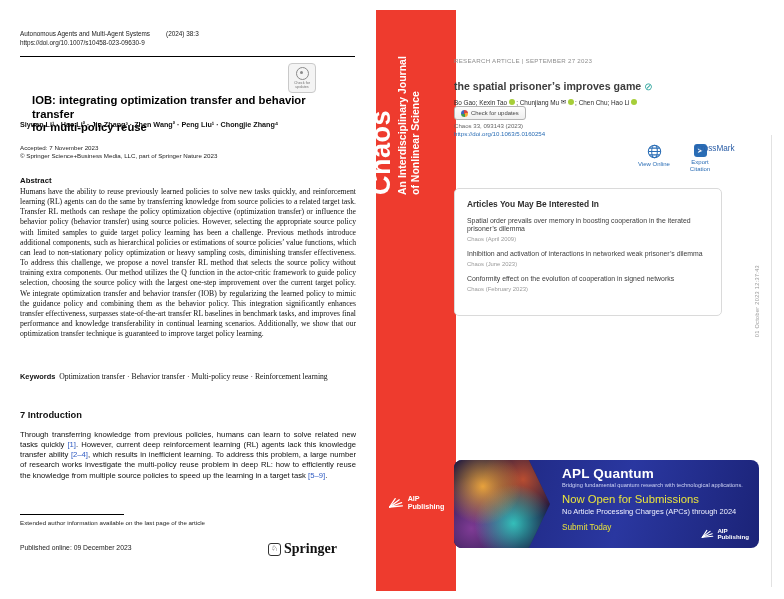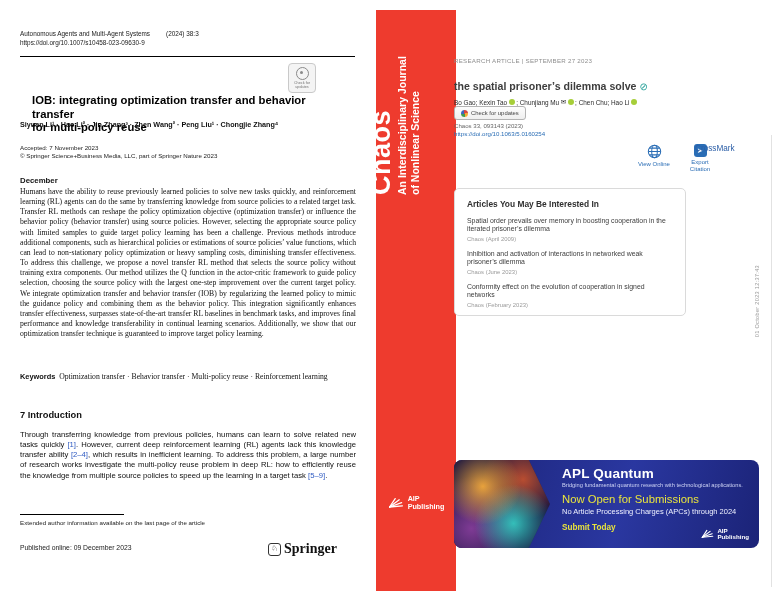--- a/index.html
+++ b/index.html
@@ -60,42 +60,42 @@
   .crossref-icon{width:7px;height:7px;border-radius:50%;
     background:conic-gradient(#d64541 0 25%,#f7a934 25% 50%,#3f9b4f 50% 75%,#3a66c4 75% 100%);}
   .rp-citation{position:absolute;left:2px;top:92px;font-size:6.1px;color:#666;}
   .rp-doi{position:absolute;left:2px;top:100px;font-size:6.1px;color:#2a6db5;text-decoration:none;}
   .rp-actions{position:absolute;left:184px;top:114px;display:flex;gap:10px;}
   .action-item{width:36px;display:flex;flex-direction:column;align-items:center;gap:2px;
     font-size:6px;line-height:7px;color:#2a6db5;text-align:center;cursor:pointer;}
   .export-box{width:13px;height:13px;border-radius:3px;background:#2a6db5;color:#fff;font-size:7px;
     display:flex;align-items:center;justify-content:center;}
   .crossmark{position:absolute;left:243px;top:114px;font-size:8.2px;color:#2b5ea7;font-weight:500;cursor:pointer;}
-  .rp-related{position:absolute;left:2px;top:158px;width:232px;height:128px;box-sizing:border-box;
+  .rp-related{position:absolute;left:2px;top:158px;width:268px;height:128px;box-sizing:border-box;
     border:1px solid #dadada;border-radius:5px;background:#fff;padding:10px 12px;}
   .rel-h{margin:0;font-size:8.4px;font-weight:bold;color:#2f2f2f;}
   .rel-item{margin-top:8px;cursor:pointer;}
   .rel-title{font-size:6.9px;color:#3c3c3c;line-height:8px;}
   .rel-meta{margin-top:3px;font-size:5.9px;color:#9a9a9a;}
   .rp-banner{position:absolute;left:2px;top:410px;width:305px;height:88px;border-radius:8px;overflow:hidden;
     background:linear-gradient(105deg,#1b2377 0%,#2a37a0 55%,#1b2377 100%);cursor:pointer;margin-top:20px;}
   .banner-img{position:absolute;left:0;top:0;width:96px;height:88px;
     background:
       radial-gradient(circle at 30% 30%, rgba(242,169,59,.95), rgba(242,169,59,0) 42%),
       radial-gradient(circle at 62% 72%, rgba(53,208,197,.9), rgba(53,208,197,0) 45%),
       radial-gradient(circle at 18% 78%, rgba(138,63,158,.9), rgba(138,63,158,0) 50%),
       radial-gradient(circle at 72% 22%, rgba(212,87,46,.85), rgba(212,87,46,0) 42%),
       #18143f;
     clip-path:polygon(0 0,78% 0,100% 50%,78% 100%,0 100%);}
   .banner-text{position:absolute;left:108px;top:0;right:6px;color:#fff;}
   .bn-title{margin:6px 0 0 0;font-size:13.5px;font-weight:bold;letter-spacing:0.2px;}
   .bn-tagline{margin-top:1px;font-size:5.7px;color:#cdd3f4;}
   .bn-open{margin-top:5px;font-size:11.3px;color:#e9e43c;}
   .bn-apc{margin-top:2px;font-size:7.5px;color:#eef0ff;}
-  .bn-cta{margin-top:7px;font-size:8.2px;font-weight:bold;color:#e9e43c;}
+  .bn-cta{margin-top:7px;font-size:8.2px;font-weight:normal;color:#e9e43c;}
   .bn-aip{position:absolute;right:10px;bottom:7px;display:flex;align-items:center;gap:3px;color:#fff;}
   .bn-aip .aip-text{font-size:6.2px;line-height:6.6px;}
   .rp-timestamp{position:absolute;left:302px;top:235px;writing-mode:vertical-rl;transform:rotate(180deg);
     font-size:5.6px;letter-spacing:0.3px;color:#999;}
   .page-edge{position:absolute;left:319px;top:105px;width:1px;height:452px;background:#e2e2e2;}
 </style>
 </head>
 <body>
 
 <div id="canvas">
@@ -120,21 +120,21 @@
 
     <h1 class="lp-title">
       <span>IOB: integrating optimization transfer and behavior transfer</span><br>
       <span>for multi-policy reuse</span>
     </h1>
 
     <div class="lp-authors">Siyuan Li¹ · Hao Li² · Jin Zhang³ · Zhen Wang² · Peng Liu¹ · Chongjie Zhang⁴</div>
     <div class="lp-accepted">Accepted: 7 November 2023</div>
     <div class="lp-copyright">© Springer Science+Business Media, LLC, part of Springer Nature 2023</div>
 
-    <h2 class="lp-abs-h">December</h2>
+    <h2 class="lp-abs-h">Abstract</h2>
     <p class="lp-abstract">Humans have the ability to reuse previously learned policies to solve new tasks quickly, and reinforcement learning (RL) agents can do the same by transferring knowledge from source policies to a related target task. Transfer RL methods can reshape the policy optimization objective (optimization transfer) or influence the behavior policy (behavior transfer) using source policies. However, selecting the appropriate source policy with limited samples to guide target policy learning has been a challenge. Previous methods introduce additional components, such as hierarchical policies or estimations of source policies’ value functions, which can lead to non-stationary policy optimization or heavy sampling costs, diminishing transfer effectiveness. To address this challenge, we propose a novel transfer RL method that selects the source policy without training extra components. Our method utilizes the Q function in the actor-critic framework to guide policy selection, choosing the source policy with the largest one-step improvement over the current target policy. We integrate optimization transfer and behavior transfer (IOB) by regularizing the learned policy to mimic the guidance policy and combining them as the behavior policy. This integration significantly enhances transfer effectiveness, surpasses state-of-the-art transfer RL baselines in benchmark tasks, and improves final performance and knowledge transferability in continual learning scenarios. Additionally, we show that our optimization transfer technique is guaranteed to improve target policy learning.</p>
 
     <p class="lp-keywords">
       <b>Keywords</b>&nbsp;&nbsp;<span>Optimization transfer · Behavior transfer · Multi-policy reuse · Reinforcement learning</span>
     </p>
 
     <h2 class="lp-sec1">7  Introduction</h2>
 
     <p class="lp-intro"><span>Through transferring knowledge from previous policies, humans can learn to solve related new tasks quickly </span><span class="cite">[1]</span><span>. However, current deep reinforcement learning (RL) agents lack this knowledge transfer ability </span><span class="cite">[2–4]</span><span>, which results in inefficient learning. To address this problem, a large number of research works investigate the multi-policy reuse problem in deep RL: how to efficiently reuse the knowledge from multiple source policies to speed up the learning in a target task </span><span class="cite">[5–9]</span><span>.</span></p>
 
@@ -174,21 +174,21 @@
         <span>Publishing</span>
       </span>
     </div>
   </div>
 
   <div class="right-page">
     <div class="rp-eyebrow">RESEARCH ARTICLE  |  SEPTEMBER 27 2023</div>
 
     <h1 class="rp-title">
       <br>
-      <span>the spatial prisoner’s dilemma solve</span>
+      <span>the spatial prisoner’s improves game</span>
       <span class="free-icon">⊘</span>
     </h1>
 
     <div class="rp-authors">
       <span>Bo Gao; Kexin Tao</span>
       <span class="orcid-icon"></span>
       <span>; Chunjiang Mu</span>
       <span class="email-icon">✉</span>
       <span class="orcid-icon"></span>
       <span>; Chen Chu; Hao Li</span>

